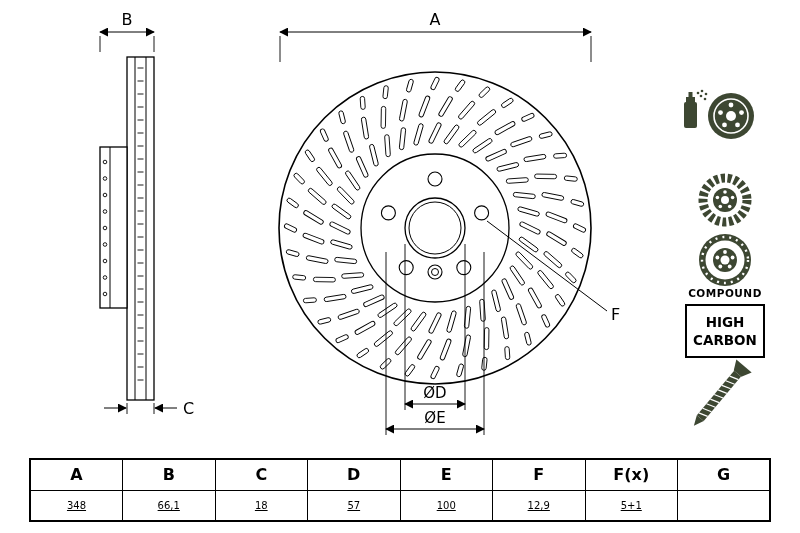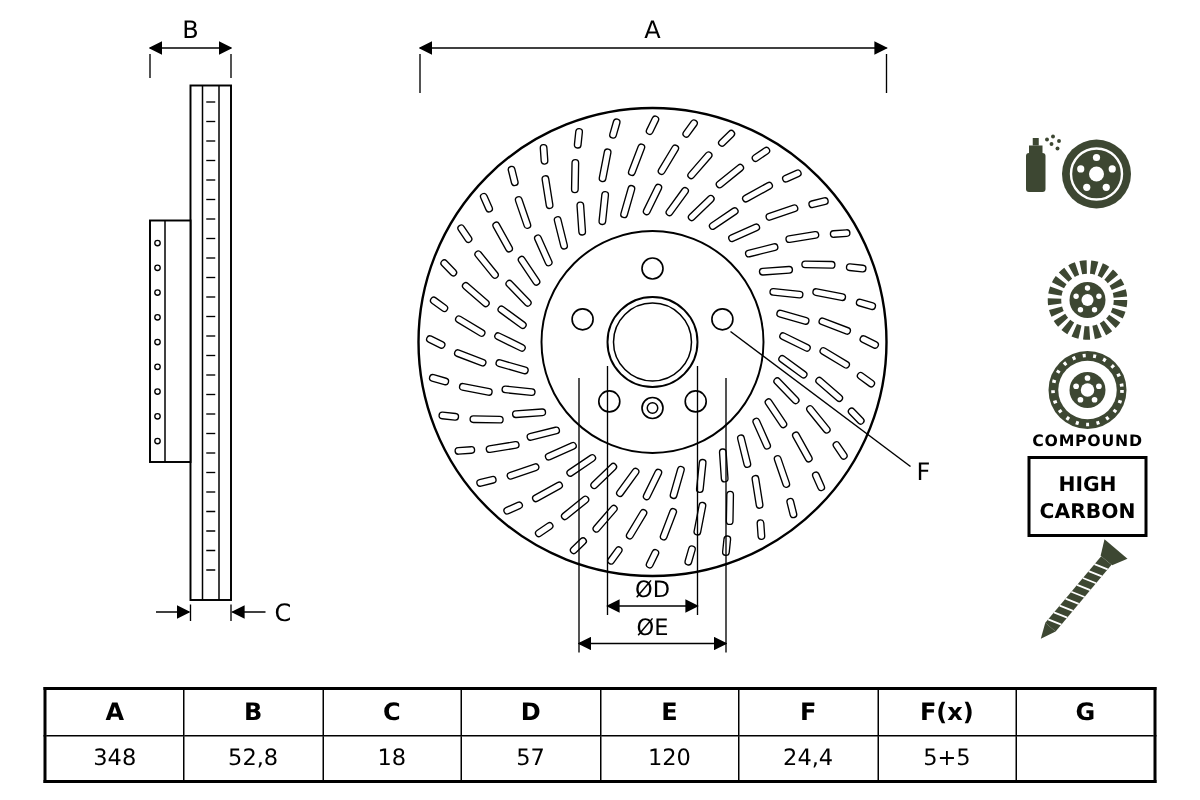--- a/index.html
+++ b/index.html
@@ -16,21 +16,21 @@
   .ext  { stroke:#000; stroke-width:0.9; }
   .lbl  { font-family:"DejaVu Sans","Liberation Sans",sans-serif; font-size:16px; fill:#000; }
   .lbl-sm { font-family:"DejaVu Sans","Liberation Sans",sans-serif; font-size:15px; fill:#000; }
   .icon { fill:var(--icon,#3d4732); }
   .icon-txt { font-family:"DejaVu Sans","Liberation Sans",sans-serif; font-weight:bold; fill:#000; }
 
   table.dims { position:absolute; left:29px; top:458px; width:742px; border-collapse:collapse;
                table-layout:fixed; text-align:center; background:#fff; border:2px solid #000; }
   table.dims th, table.dims td { border:1px solid #000; height:31px; }
   table.dims th { font-size:16px; font-weight:bold; }
-  table.dims td { font-size:15px; font-weight:normal; }
+  table.dims td { font-size:10px; font-weight:normal;text-decoration:underline; }
 </style>
 </head>
 <body>
 
 <div class="page">
 
   <svg class="drawing" width="800" height="455" viewBox="0 0 800 455">
     <defs>
       <marker id="arrow" viewBox="0 0 10 10" refX="9" refY="5" markerWidth="9" markerHeight="9" orient="auto-start-reverse">
         <path d="M0,0 L10,5 L0,10 z" fill="#000"></path>
@@ -317,23 +317,23 @@
         <th>D</th>
         <th>E</th>
         <th>F</th>
         <th>F(x)</th>
         <th>G</th>
       </tr>
     </thead>
     <tbody>
       <tr>
         <td>348</td>
-        <td>52,8</td>
+        <td>66,1</td>
         <td>18</td>
         <td>57</td>
-        <td>120</td>
-        <td>24,4</td>
-        <td>5+5</td>
+        <td>100</td>
+        <td>12,9</td>
+        <td>5+1</td>
         <td></td>
       </tr>
     </tbody>
   </table>
 </div>
 
 </body></html>

